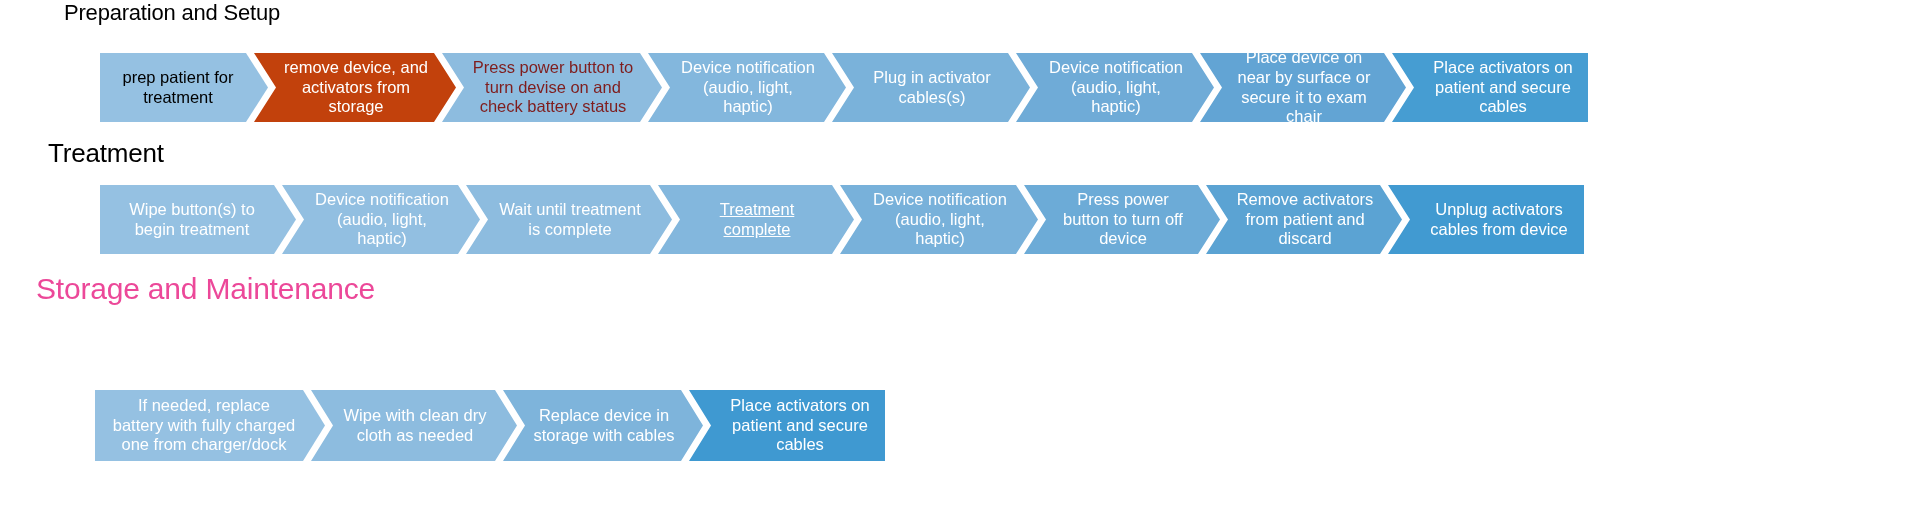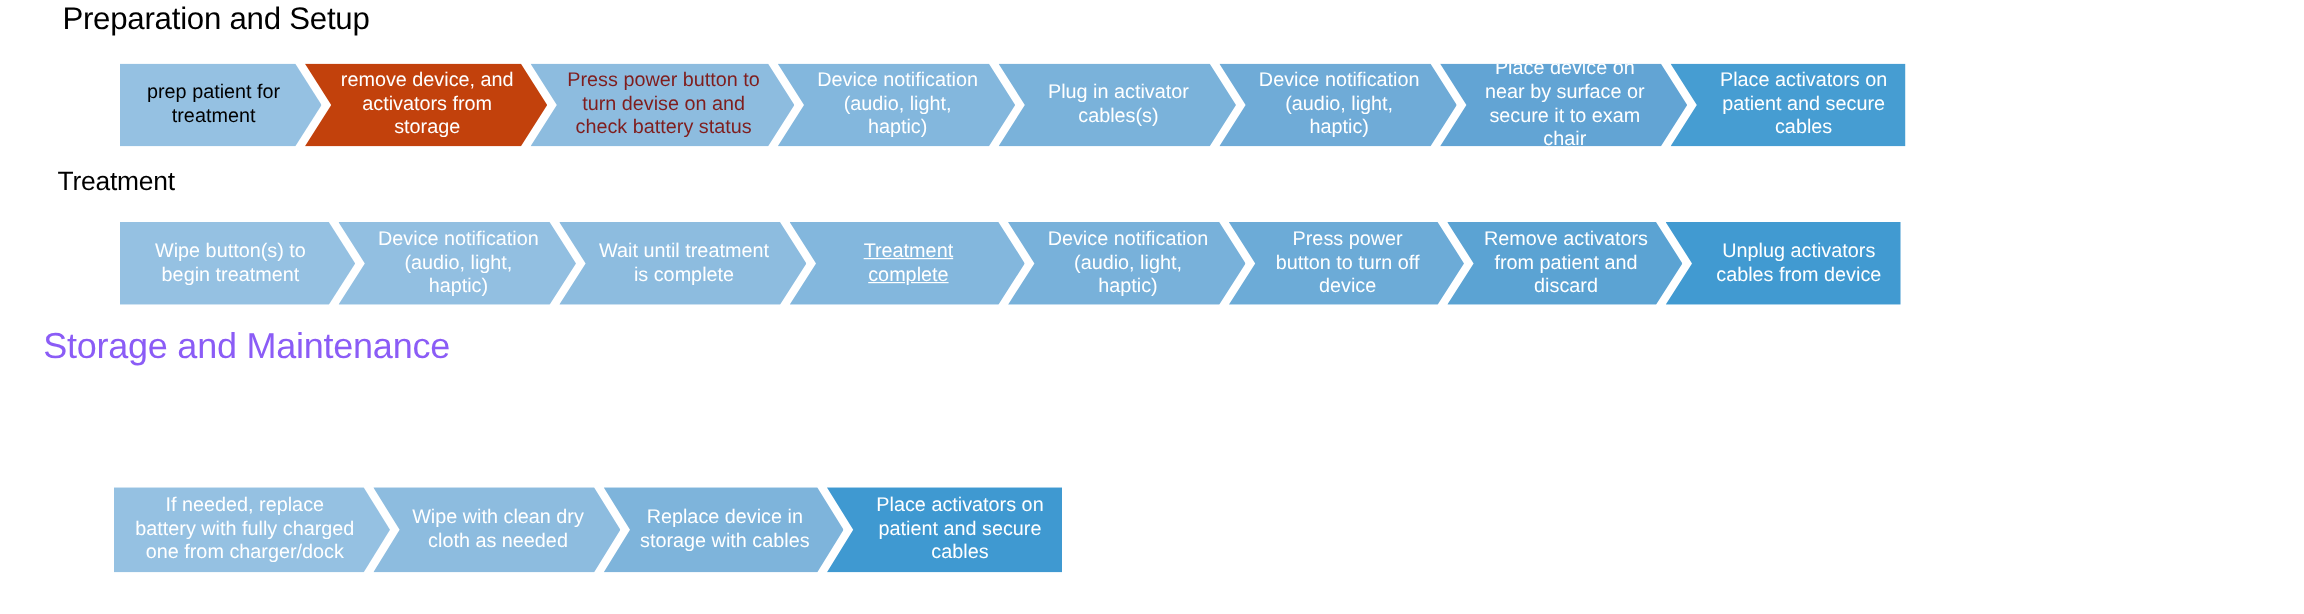--- a/index.html
+++ b/index.html
@@ -66,25 +66,25 @@
   }
   .chev-label {
     display: block;
     width: 100%;
   }
   
   #row-prep { left: 100px; top: 53px; height: 69px; }
   #row-prep .chev { font-size: 16.5px; }
   #row-treatment { left: 100px; top: 185px; height: 69px; }
   #row-treatment .chev { font-size: 16.5px; }
-  #row-storage { left: 95px; top: 406px; height: 71px; }
+  #row-storage { left: 95px; top: 390px; height: 71px; }
   #row-storage .chev { font-size: 16.5px; }
 
-  #title-prep { left: 52px; top: 0px; font-size: 26px; }
-  #title-treatment { left: 48px; top: 138px; font-size: 22px; }
+  #title-prep { left: 64px; top: 0px; font-size: 22px; }
+  #title-treatment { left: 48px; top: 138px; font-size: 26px; }
   #title-storage { left: 36px; top: 272px; font-size: 30px; }
 </style>
 </head>
 <body style="background-color: rgb(255, 255, 255);">
 
 <div class="canvas">
 
   <div class="section">
     <div class="section-title" id="title-prep" style="color: rgb(0, 0, 0);">Preparation and Setup</div>
 
@@ -141,21 +141,21 @@
       <div class="chev" style="width: 196px; margin-left: -14px; background-color: rgb(91, 163, 211); color: rgb(255, 255, 255);">
         <span class="chev-label">Remove activators from patient and discard</span>
       </div>
       <div class="chev last" style="width: 196px; margin-left: -14px; background-color: rgb(65, 154, 209); color: rgb(255, 255, 255);">
         <span class="chev-label">Unplug activators cables from device</span>
       </div>
     </div>
   </div>
 
   <div class="section">
-    <div class="section-title" id="title-storage" style="color: #8b5cf6;">Storage and Maintenance</div>
+    <div class="section-title" id="title-storage" style="color: #ec4899;">Storage and Maintenance</div>
 
     <div class="chevron-row" id="row-storage">
       <div class="chev first" style="width: 230px; background-color: rgb(149, 193, 226); color: rgb(255, 255, 255);">
         <span class="chev-label">If needed, replace battery with fully charged one from charger/dock</span>
       </div>
       <div class="chev" style="width: 206px; margin-left: -14px; background-color: rgb(141, 188, 223); color: rgb(255, 255, 255);">
         <span class="chev-label">Wipe with clean dry cloth as needed</span>
       </div>
       <div class="chev" style="width: 200px; margin-left: -14px; background-color: rgb(126, 180, 219); color: rgb(255, 255, 255);">
         <span class="chev-label">Replace device in storage with cables</span>

